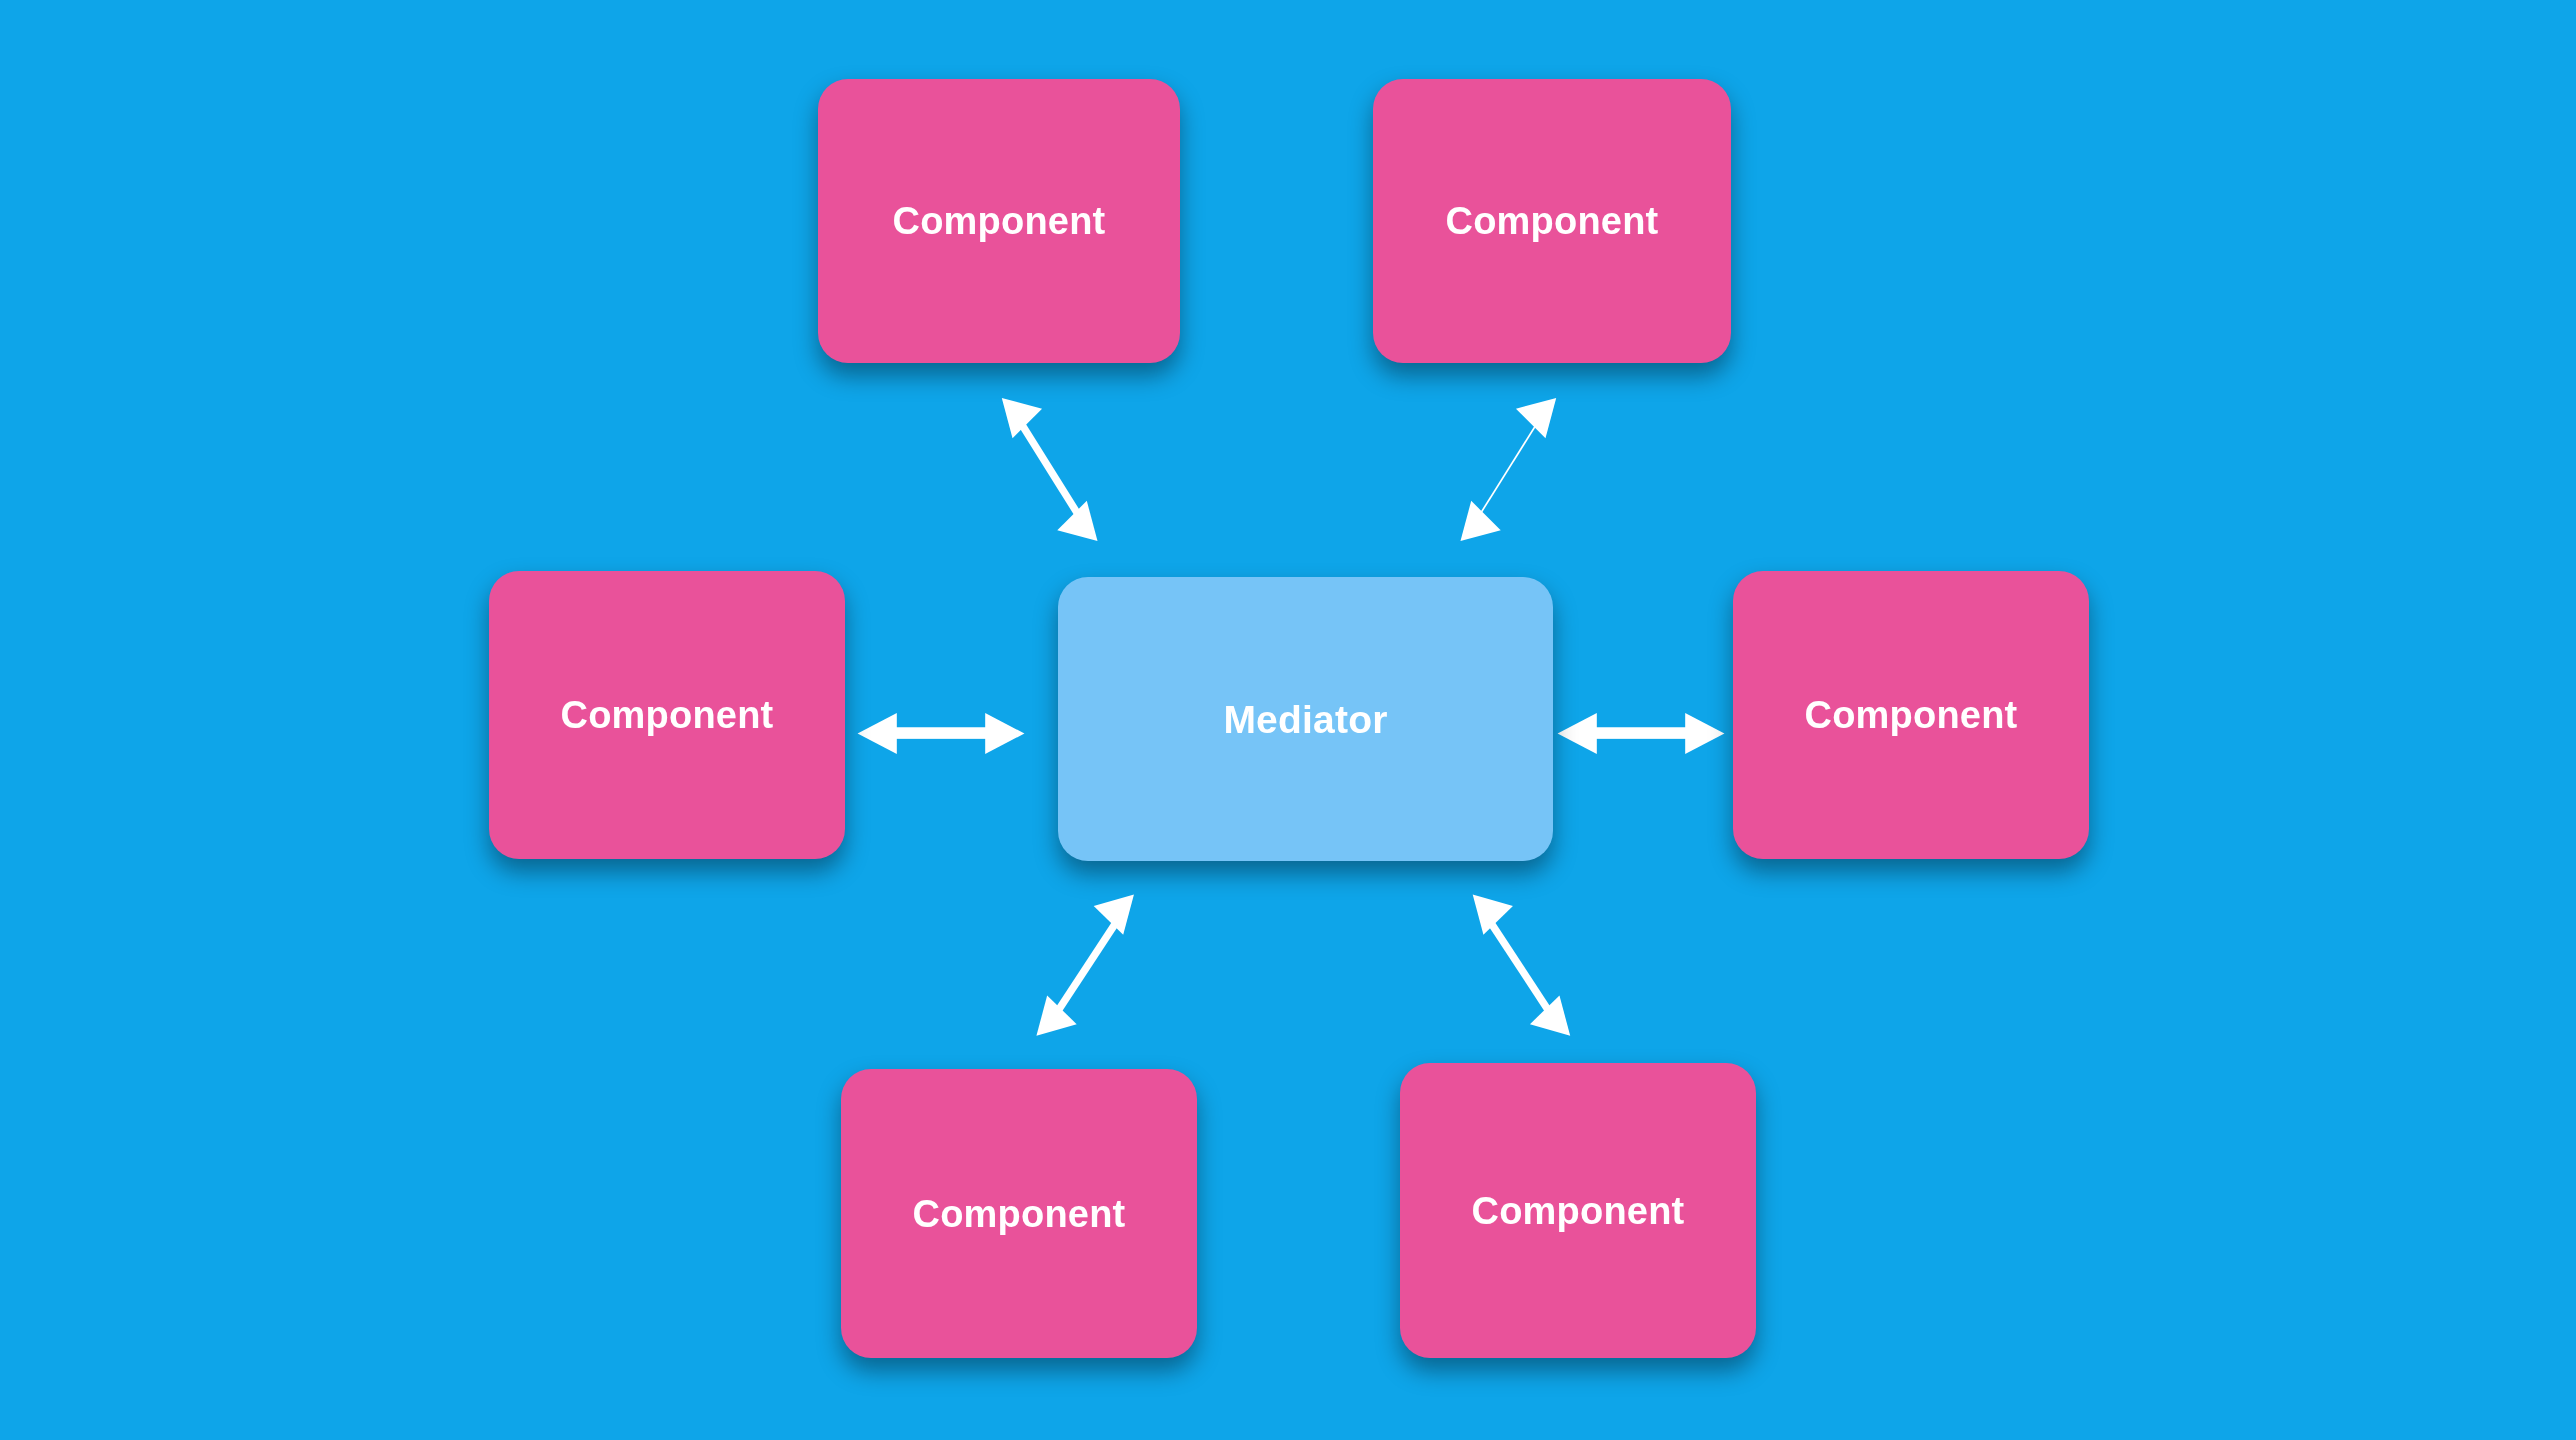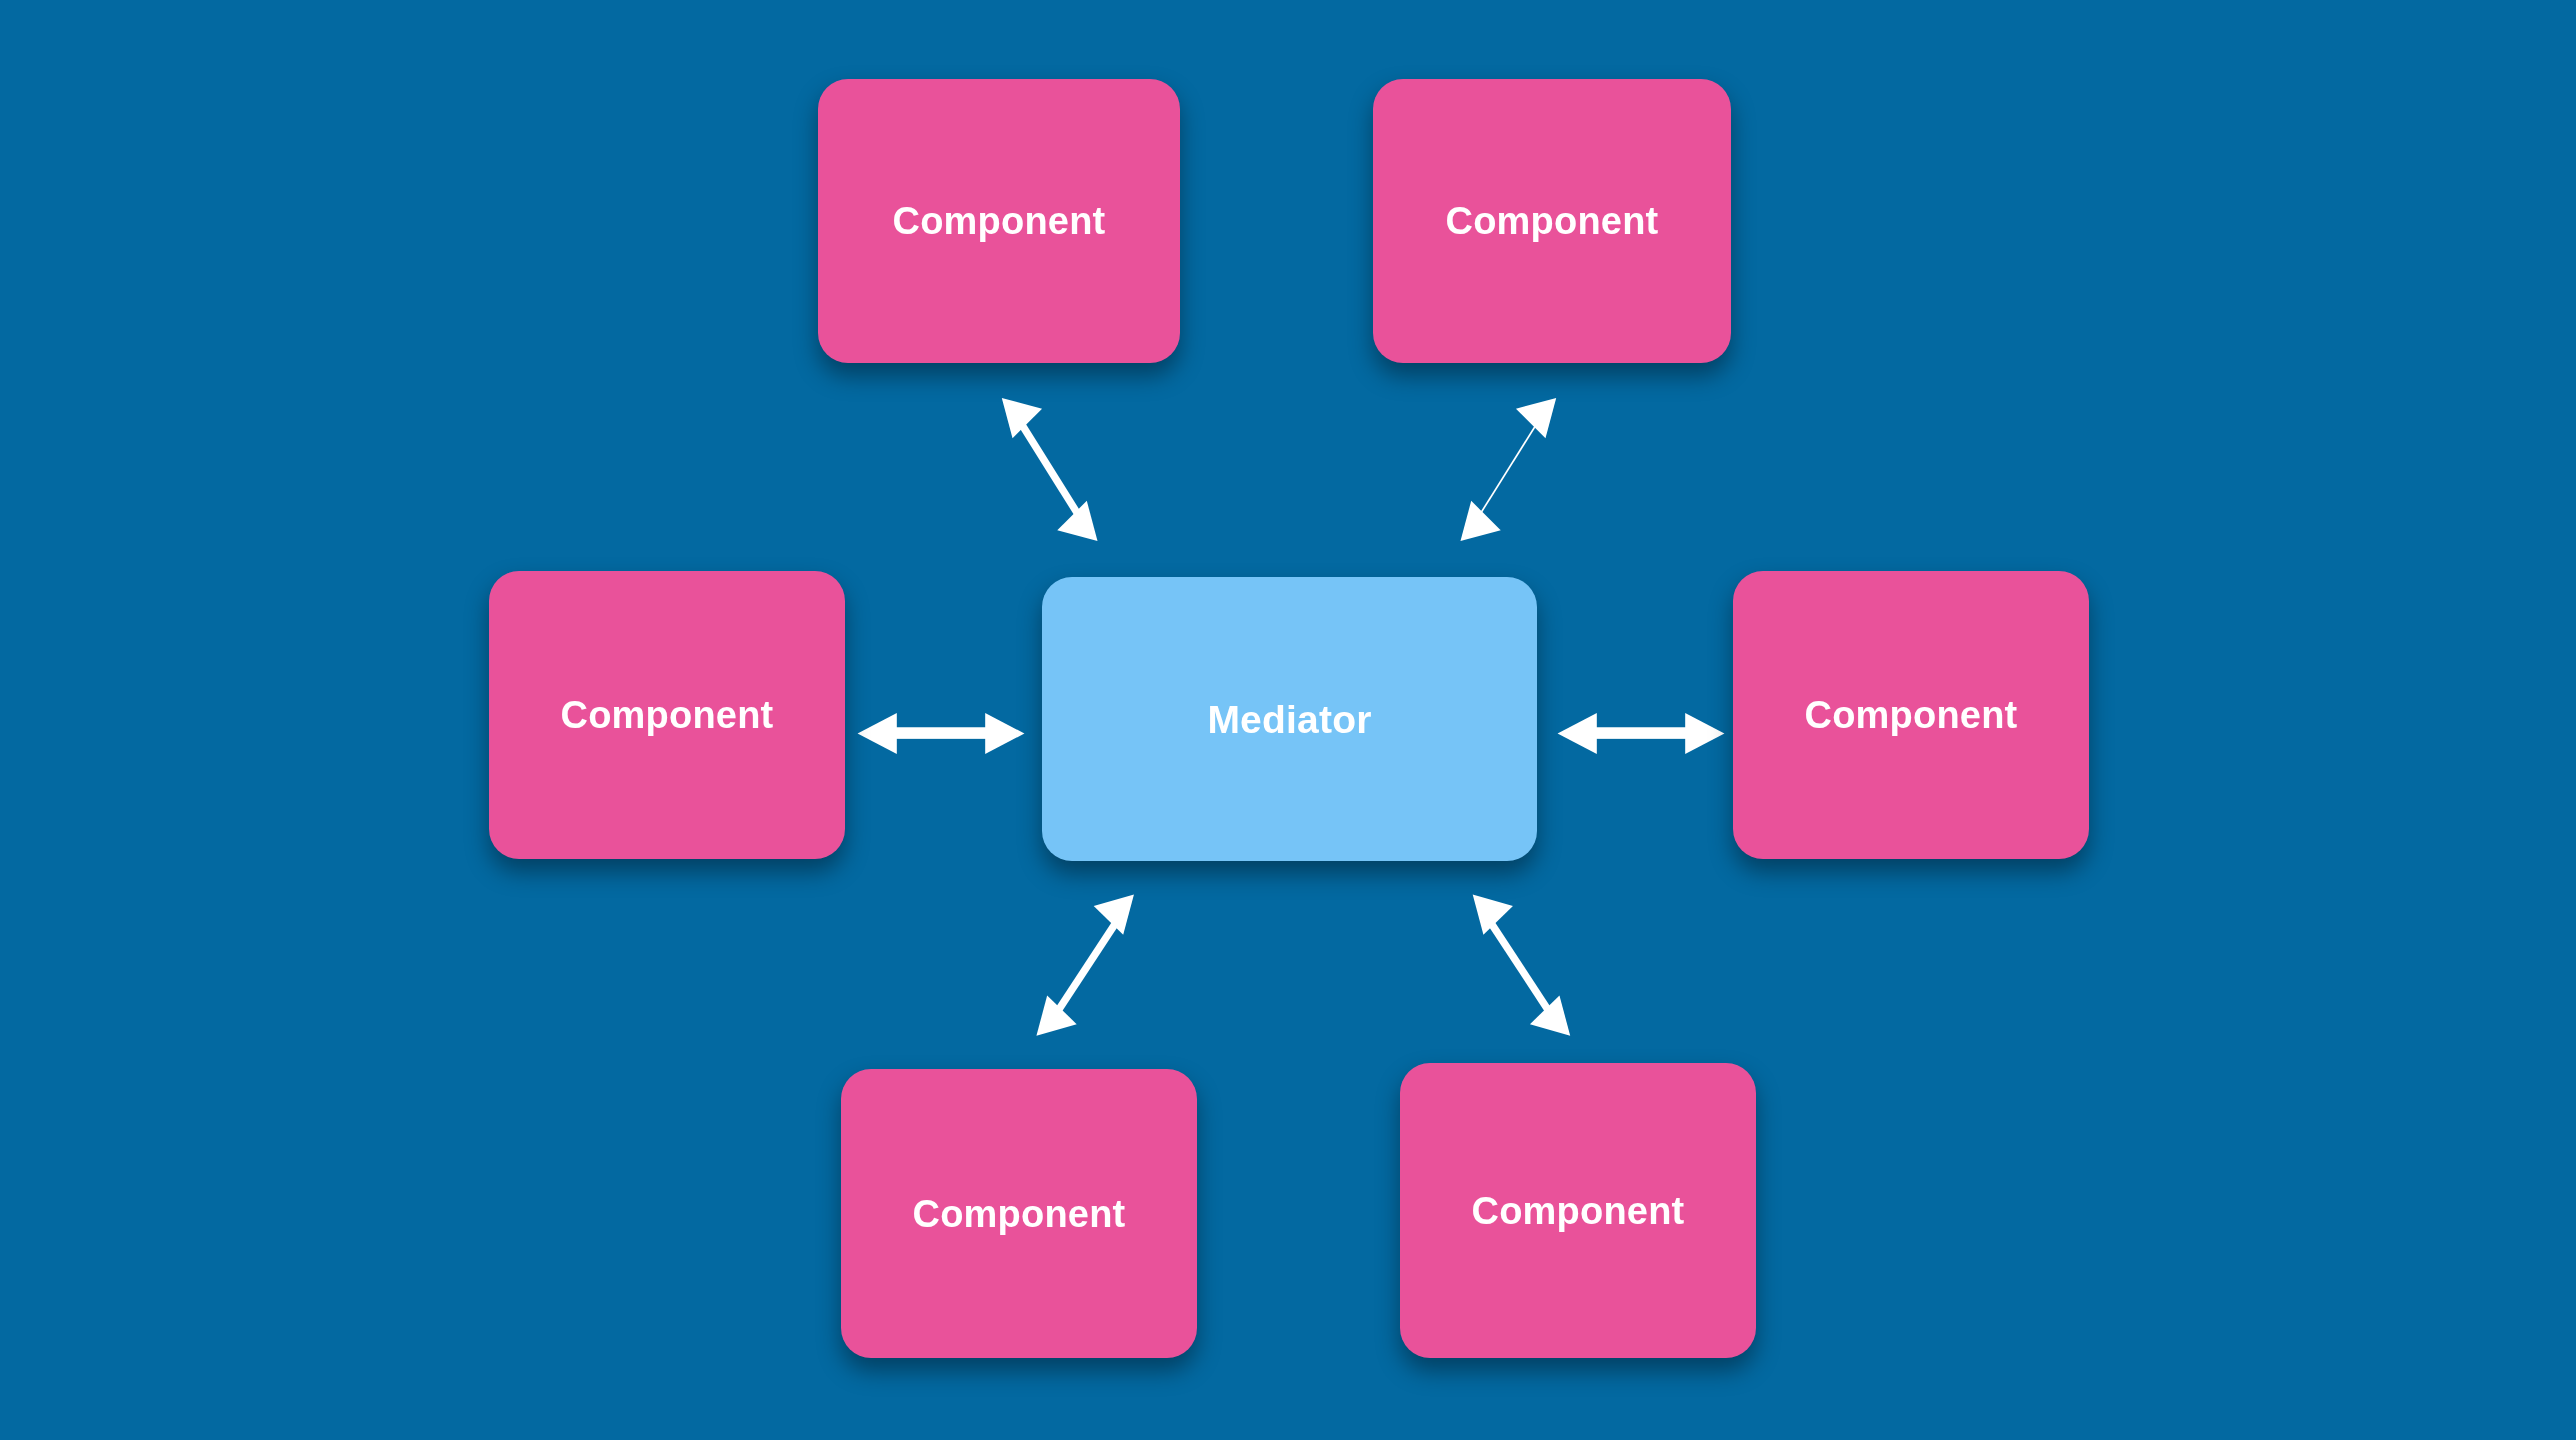--- a/index.html
+++ b/index.html
@@ -65,21 +65,21 @@
   #conn-top-left     { left: 966px; top: 362px;  width: 170px; height: 215px; }
   #conn-top-right    { left: 1422px; top: 362px;  width: 170px; height: 215px; }
   #conn-left         { left: 854px;  top: 696px;  width: 174px; height: 75px; }
   #conn-right        { left: 1554px; top: 696px;  width: 174px; height: 75px; }
   #conn-bottom-left  { left: 1006px; top: 863px;  width: 170px; height: 206px; }
   #conn-bottom-right { left: 1436px; top: 863px;  width: 170px; height: 206px; }
 </style>
 </head>
 <body>
 
-<div id="canvas" style="background: #0369a1;">
+<div id="canvas" style="background: #0ea5e9;">
 
   <svg class="connector" id="conn-top-left" viewBox="0 0 190 240" xmlns="http://www.w3.org/2000/svg">
     <g fill="#FFFFFF" stroke="none">
       <path d="M 47,53 L 53,47 L 140,186 L 134,192 Z"></path>
       <path d="M 40,40 L 85,52 L 52,85 Z"></path>
       <path d="M 147,200 L 102,188 L 135,155 Z"></path>
     </g>
   </svg>
 
   <svg class="connector" id="conn-top-right" viewBox="0 0 190 240" xmlns="http://www.w3.org/2000/svg">
@@ -127,21 +127,21 @@
   </div>
 
   <div class="node component" id="node-top-right" style="background: rgb(233, 82, 154);">
     <span class="node-label" style="color: rgb(255, 255, 255);">Component</span>
   </div>
 
   <div class="node component" id="node-left" style="background: rgb(233, 82, 154);">
     <span class="node-label" style="color: rgb(255, 255, 255);">Component</span>
   </div>
 
-  <div class="node mediator" id="node-mediator" style="background: rgb(118, 196, 247);">
+  <div class="node mediator" id="node-mediator" style="background: rgb(118, 196, 247); margin-left: 16px;">
     <span class="node-label" style="color: rgb(255, 255, 255);">Mediator</span>
   </div>
 
   <div class="node component" id="node-right" style="background: rgb(233, 82, 154);">
     <span class="node-label" style="color: rgb(255, 255, 255);">Component</span>
   </div>
 
   <div class="node component" id="node-bottom-left" style="background: rgb(233, 82, 154);">
     <span class="node-label" style="color: rgb(255, 255, 255);">Component</span>
   </div>

